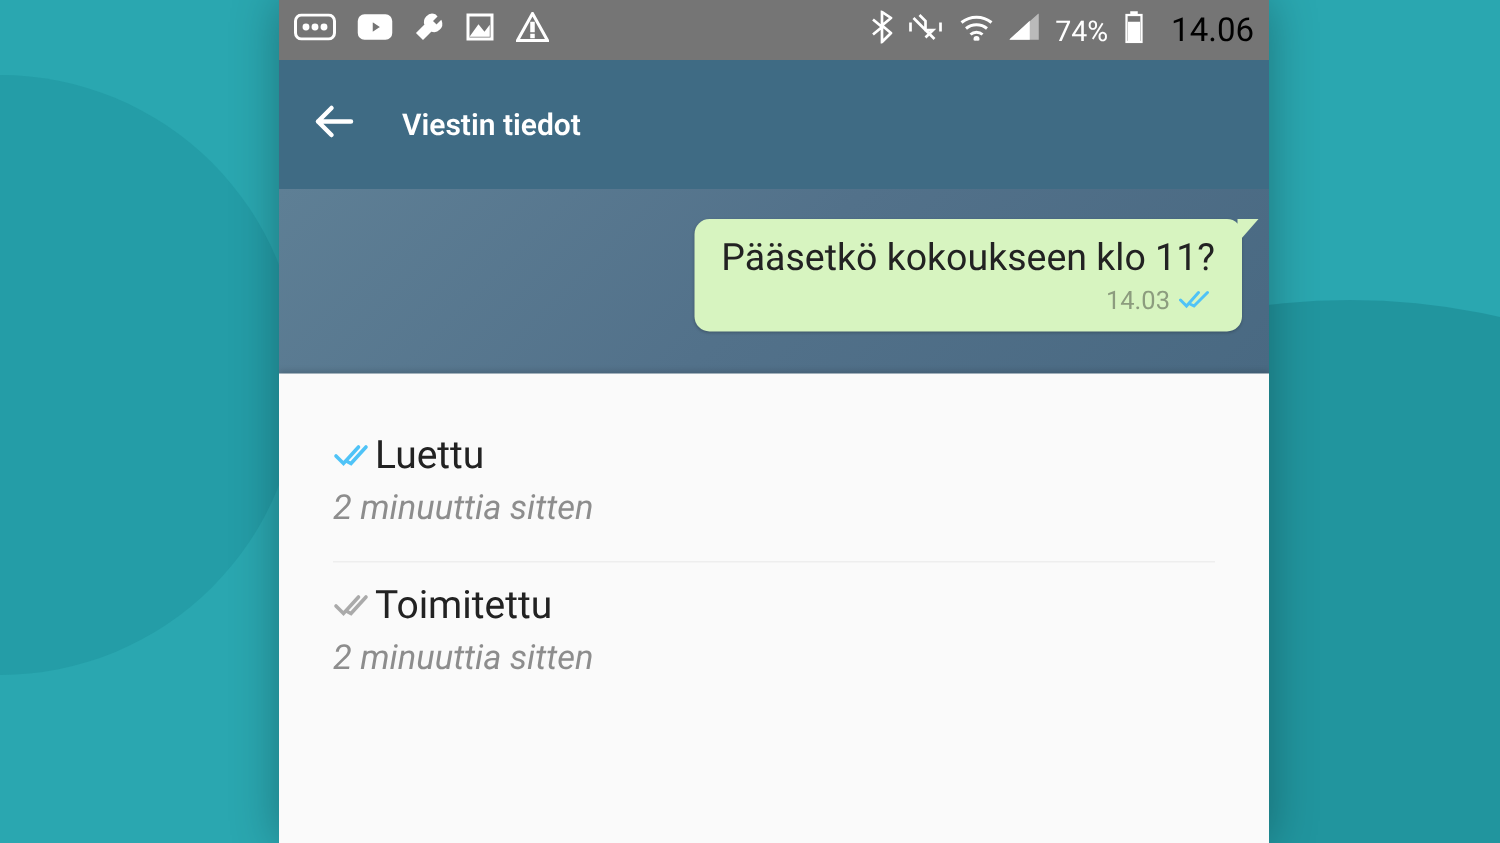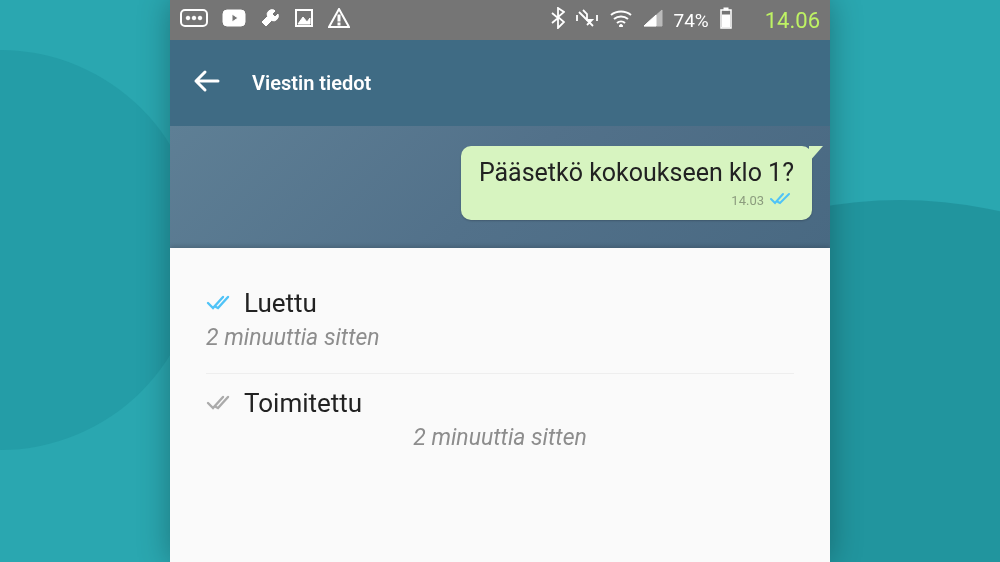--- a/index.html
+++ b/index.html
@@ -13,42 +13,42 @@
     position: absolute; width: 900px; height: 900px; border-radius: 50%;
     background: #1c8993; right: -350px; top: 200px; opacity: 0.6;
   }
   .bg-shape-2 {
     position: absolute; width: 400px; height: 400px; border-radius: 50%;
     background: #1e949e; left: -200px; top: 50px; opacity: 0.5;
   }
 
   .phone {
     position: absolute;
-    left: 170px; top: 0;
+    left: 186px; top: 0;
     width: 660px; height: 562px;
     background: #50748a;
     box-shadow: 0 0 30px rgba(0,0,0,0.3);
     overflow: hidden;
     display: flex; flex-direction: column;
   }
 
   
   .status-bar {
     height: 40px;
     background: #757575;
     display: flex; align-items: center;
     padding: 0 10px;
     color: #fff;
     font-size: 20px;
   }
   .status-left { display: flex; align-items: center; gap: 14px; }
   .status-right { margin-left: auto; display: flex; align-items: center; gap: 10px; }
   .status-bar svg { fill: #fff; stroke: #fff; }
   .battery-text { font-size: 19px; color: #fff; }
-  .clock { font-size: 22px; color: #bef264; margin-left: 22px; }
+  .clock { font-size: 22px; color: #000000; margin-left: 8px; }
 
   
   .app-bar {
     height: 86px;
     background: #3f6b84;
     display: flex; align-items: center;
     padding: 0 22px;
     gap: 30px;
   }
   .app-bar .title {
@@ -73,34 +73,34 @@
   .bubble::after {
     content: "";
     position: absolute;
     right: -11px; top: 0;
     border-width: 0 0 16px 14px;
     border-style: solid;
     border-color: transparent transparent transparent #d7f4c0;
   }
   .bubble-text { font-size: 25px; color: #222; }
   .bubble-meta { display: flex; justify-content: flex-end; align-items: center; gap: 6px; margin-top: 4px; }
-  .bubble-time { font-size: 13px; color: #8c9c7e; }
+  .bubble-time { font-size: 17px; color: #8c9c7e; }
   .ticks-blue svg { stroke: #4fc3f7; }
   .ticks-gray svg { stroke: #aaa; }
 
   
   .info-card {
     background: #fafafa;
     flex: 1;
     padding: 26px 36px 0 36px;
     box-shadow: 0 -2px 4px rgba(0,0,0,0.15);
   }
   .info-row { padding: 14px 0 22px 0; border-bottom: 1px solid #eee; }
-  .info-row:last-child { border-bottom: none; text-align: center; }
-  .info-head { display: flex; align-items: center; gap: 10px; }
+  .info-row:last-child { border-bottom: none; }
+  .info-head { display: flex; align-items: center; }
   .info-label { font-size: 26px; color: #222; }
   .info-sub { font-size: 23px; color: #8d8d8d; margin-top: 6px; font-style: italic; }
 
   .dbl-check { display: inline-block; position: relative; width: 28px; height: 18px; }
 </style>
 </head>
 <body>
 
 <div class="bg-shape-2"></div>
 <div class="bg-shape-1"></div>
@@ -182,21 +182,21 @@
     <span class="back-arrow">
       <svg width="30" height="30" viewBox="0 0 30 30">
           <path d="M26 15H4M13 6l-9 9 9 9" fill="none" stroke="#fff" stroke-width="3" stroke-linecap="round" stroke-linejoin="round"></path>
         </svg>
     </span>
     <div class="title">Viestin tiedot</div>
   </div>
 
   <div class="chat-area">
     <div class="bubble">
-      <div class="bubble-text">Pääsetkö kokoukseen klo 1?</div>
+      <div class="bubble-text">Pääsetkö kokoukseen klo 11?</div>
       <div class="bubble-meta">
         <span class="bubble-time">14.03</span>
         <span class="ticks-blue">
           <svg width="24" height="14" viewBox="0 0 24 14">
               <path d="M1 7l4 4L13 2M8 10l2 1L19 2" fill="none" stroke-width="2" stroke-linecap="round"></path>
             </svg>
         </span>
       </div>
     </div>
   </div>

